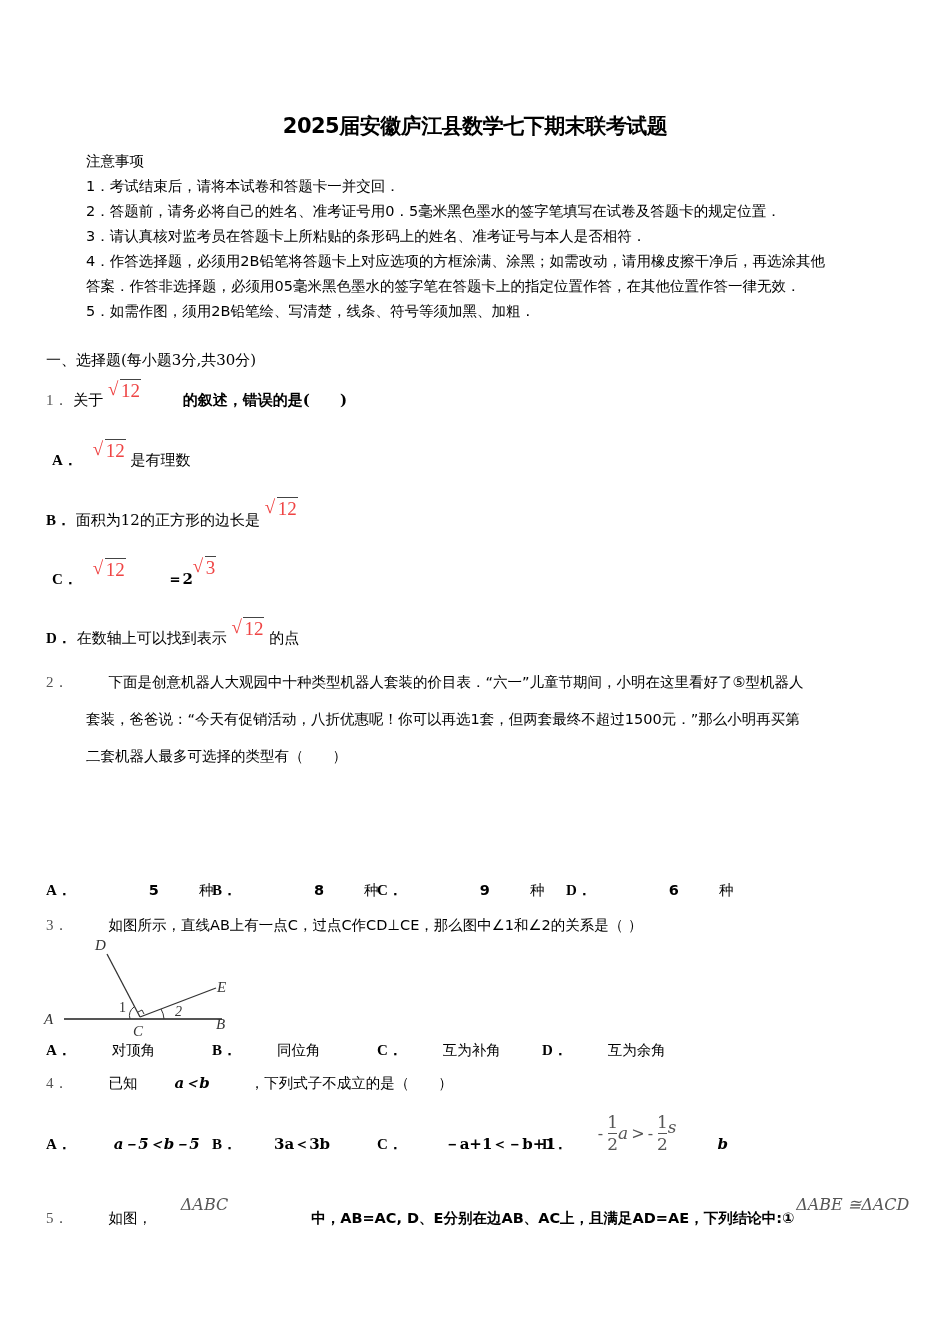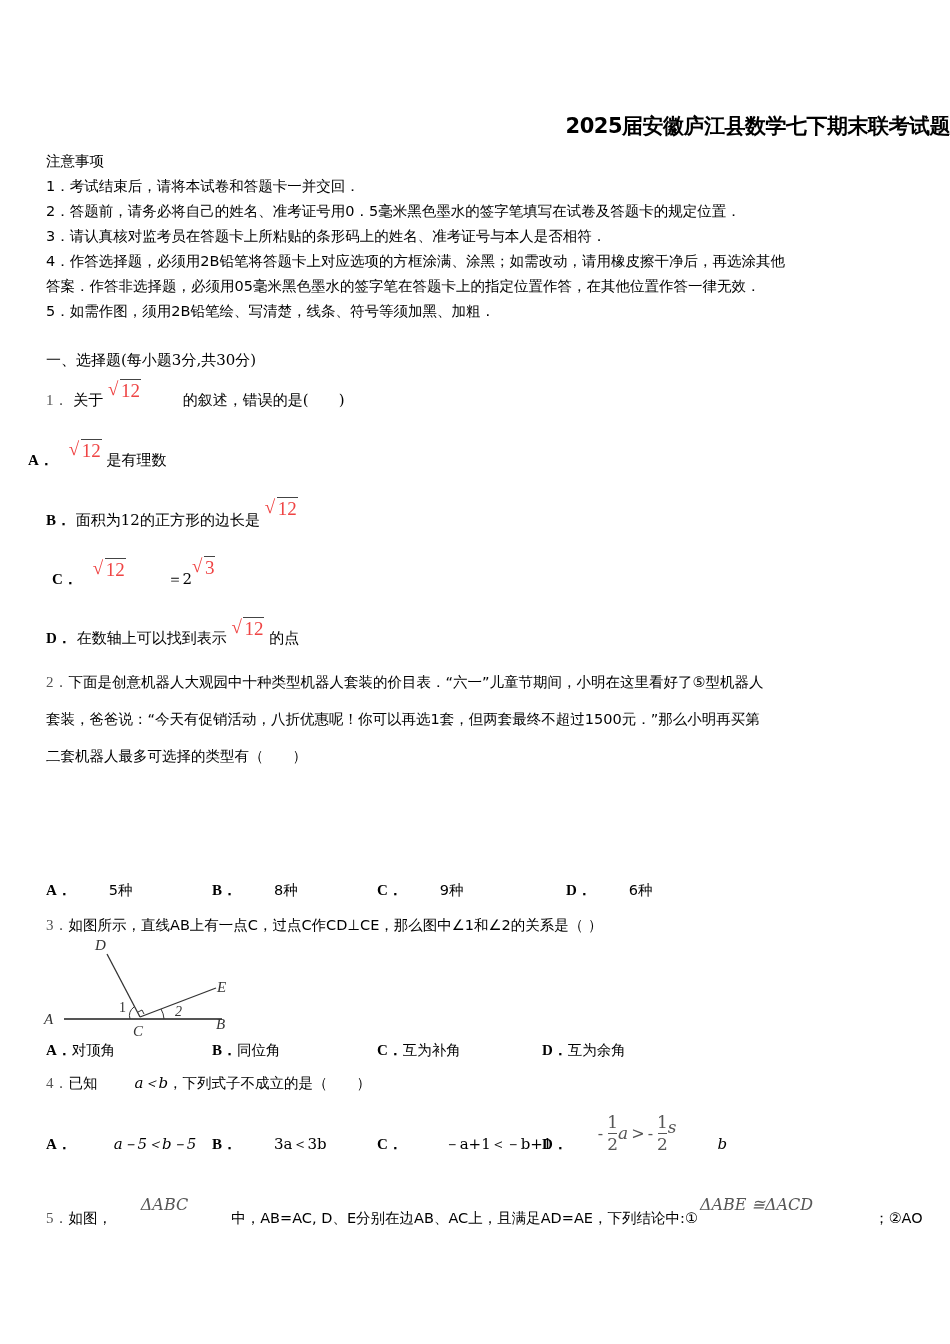--- a/index.html
+++ b/index.html
@@ -1,23 +1,23 @@
 <!DOCTYPE html>
 <html><head>
 <meta charset="utf-8">
 <style>
   html, body { margin: 0; padding: 0; background: #ffffff; }
   body { width: 950px; height: 1344px; position: relative; overflow: hidden;
          font-family: "Liberation Serif", "DejaVu Serif", serif; color: #000; }
   .abs { position: absolute; white-space: nowrap; }
-  .title { left: 0; width: 950px; top: 112px; text-align: right; font-family: "DejaVu Sans", "Liberation Sans", sans-serif; font-weight: bold; font-size: 21px; letter-spacing: -0.5px; }
+  .title { left: 0; width: 950px; top: 112px; text-align: center; font-family: "DejaVu Sans", "Liberation Sans", sans-serif; font-weight: bold; font-size: 21px; letter-spacing: -0.5px; }
   .txt { font-size: 15px; font-family: "DejaVu Serif", "Liberation Serif", serif; }
-  .sans { font-family: "DejaVu Sans", "Liberation Sans", sans-serif; font-size: 14.5px; }
+  .sans { font-family: "DejaVu Sans", "Liberation Sans", sans-serif; font-size: 14.5px; margin-left: 40px; }
   .qnum { color: #555; font-family: "Liberation Serif", serif; font-size: 15px; }
-  .b { font-weight: normal; padding-left: 37px; }
+  .b { font-weight: bold; padding-left: 37px; }
   .math { font-family: "Liberation Serif", "DejaVu Serif", serif; color: #ef4444; font-size: 19px; }
   .sqrt { display: inline-block; position: relative; padding-left: 12px; }
   .sqrt::before { content: "√"; position: absolute; left: 0; top: -2px; font-size: 19px; }
   .sqrt .rad { border-top: 1px solid #444; padding: 0 1px; }
   .opt-label { font-weight: bold; font-family: "Liberation Serif", serif; font-size: 15px; }
   table.price { position: absolute; left: 36px; top: 778px; border-collapse: collapse; font-size: 15px; }
   table.price td { border: 1.5px solid #333; height: 47px; padding: 0 0 0 9px; vertical-align: middle; text-align: left; }
   table.price td.num { font-weight: bold; font-family: "Liberation Serif", serif; }
   .frac { display: inline-flex; flex-direction: column; align-items: center; vertical-align: middle; font-size: 17px; color: #555; line-height: 1; }
   .frac .bar { border-top: 1px solid #555; width: 9px; margin: 2px 0; }
@@ -38,21 +38,21 @@
 
 <div class="abs txt" style="left:46px; top:351px;">一、选择题(每小题3分,共30分)</div>
 
 <div class="abs txt" style="left:46px; top:388px;">
   <span class="qnum">1．</span>
   <span>关于</span>
   <span class="math sqrt" style="position:relative; top:-8px;"><span class="rad">12</span></span>
   <span class="b">的叙述，错误的是(　　)</span>
 </div>
 
-<div class="abs txt" style="left:28px; top:448px;">
+<div class="abs txt" style="left:52px; top:448px;">
   <span class="opt-label">A．</span>
   <span class="math sqrt" style="position:relative; top:-8px; margin-left:10px;"><span class="rad">12</span></span>
   <span>是有理数</span>
 </div>
 
 <div class="abs txt" style="left:46px; top:508px;">
   <span class="opt-label">B．</span>
   <span>面积为12的正方形的边长是</span>
   <span class="math sqrt" style="position:relative; top:-10px;"><span class="rad">12</span></span>
 </div>

